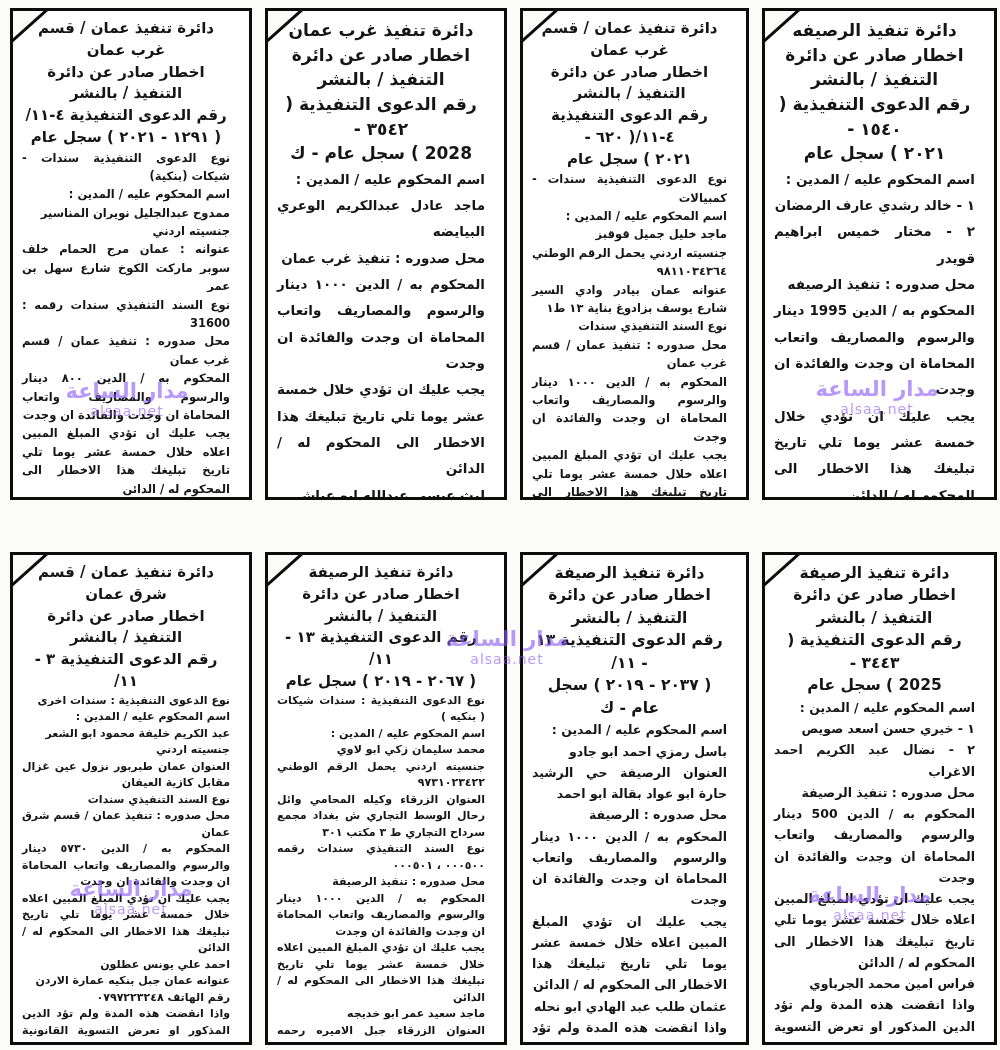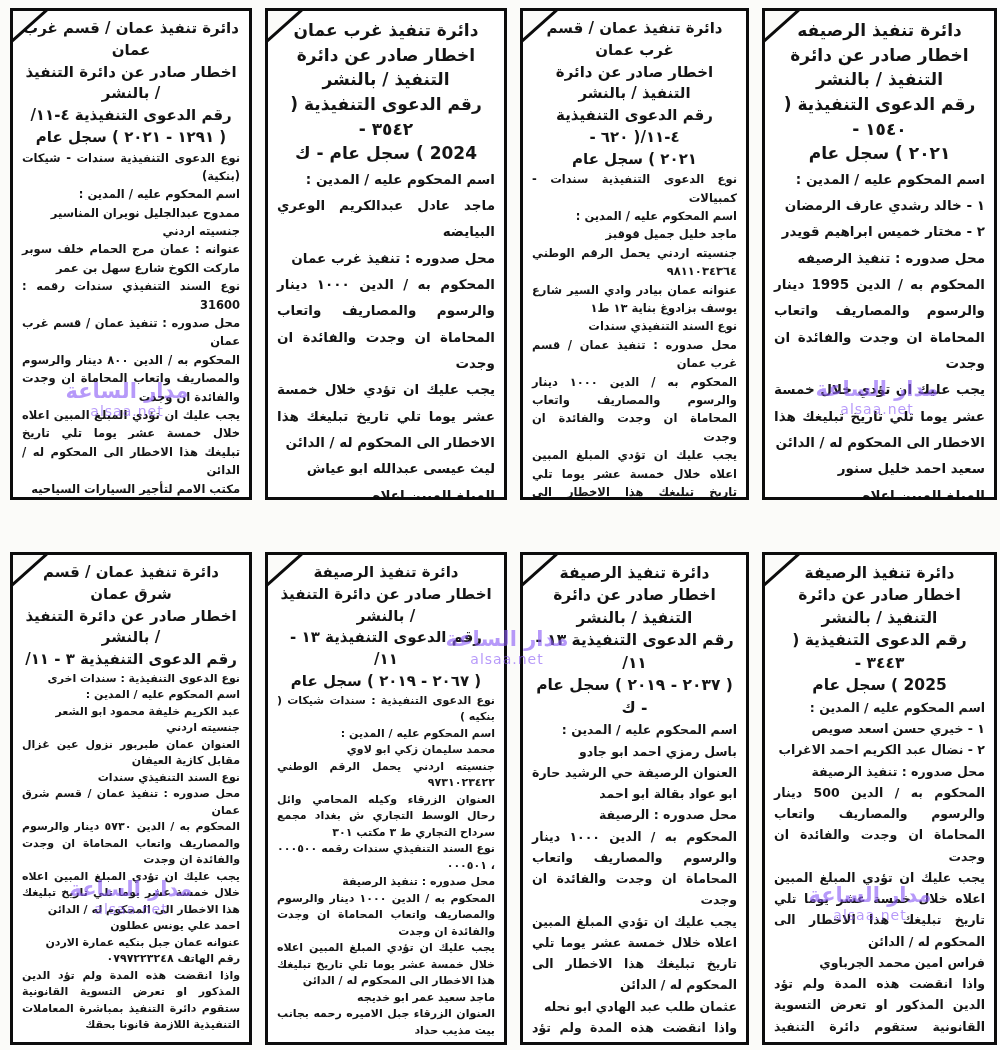--- a/index.html
+++ b/index.html
@@ -34,21 +34,21 @@
   .corner-line{
     position:absolute;left:-9.5px;top:12.5px;width:51px;height:3px;
     background:#0c0c0c;
     transform:rotate(-41.8deg);
     z-index:3;
   }
   .notice-inner{
     position:relative;z-index:1;
     display:flex;flex-direction:column;justify-content:space-between;
     height:100%;box-sizing:border-box;
-    padding:7px 9px 9px 9px;
+    padding:7px 19px 9px 9px;
   }
   .head-line{
     font-weight:bold;text-align:center;
     font-size:15px;line-height:1.45;
     letter-spacing:-0.2px;
   }
   .body-line{
     font-weight:bold;
     text-align:justify;text-align-last:right;
     letter-spacing:-0.2px;
@@ -121,21 +121,21 @@
         </div>
   </div>
 
   <div class="notice loose">
     <div class="corner-cut"></div>
     <div class="corner-line"></div>
     <div class="notice-inner">
           <div class="head-line">دائرة تنفيذ غرب عمان</div>
           <div class="head-line">اخطار صادر عن دائرة التنفيذ / بالنشر</div>
           <div class="head-line">رقم الدعوى التنفيذية ( ٣٥٤٢ -</div>
-          <div class="head-line">2024 ) سجل عام - ك</div>
+          <div class="head-line">2028 ) سجل عام - ك</div>
           <div class="body-line">اسم المحكوم عليه / المدين :</div>
           <div class="body-line">ماجد عادل عبدالكريم الوعري البيايضه</div>
           <div class="body-line">محل صدوره : تنفيذ غرب عمان</div>
           <div class="body-line">المحكوم به / الدين ١٠٠٠ دينار والرسوم والمصاريف واتعاب المحاماة ان وجدت والفائدة ان وجدت</div>
           <div class="body-line">يجب عليك ان تؤدي خلال خمسة عشر يوما تلي تاريخ تبليغك هذا الاخطار الى المحكوم له / الدائن</div>
           <div class="body-line">ليث عيسى عبدالله ابو عياش</div>
           <div class="body-line">المبلغ المبين اعلاه</div>
         </div>
   </div>
 

